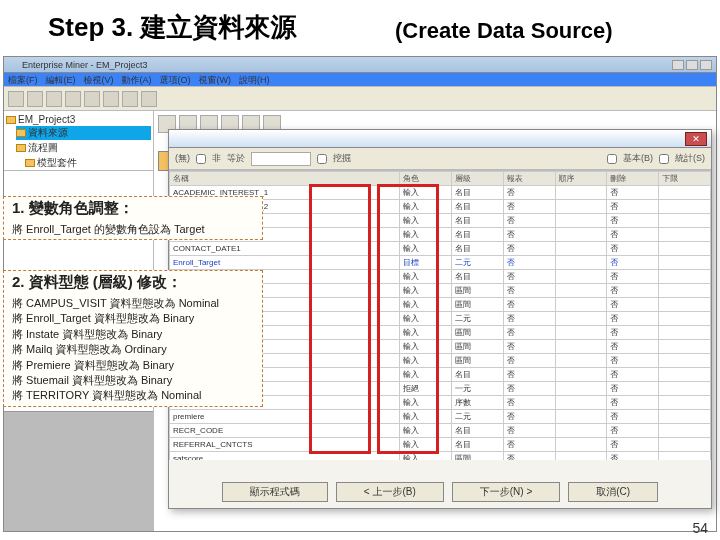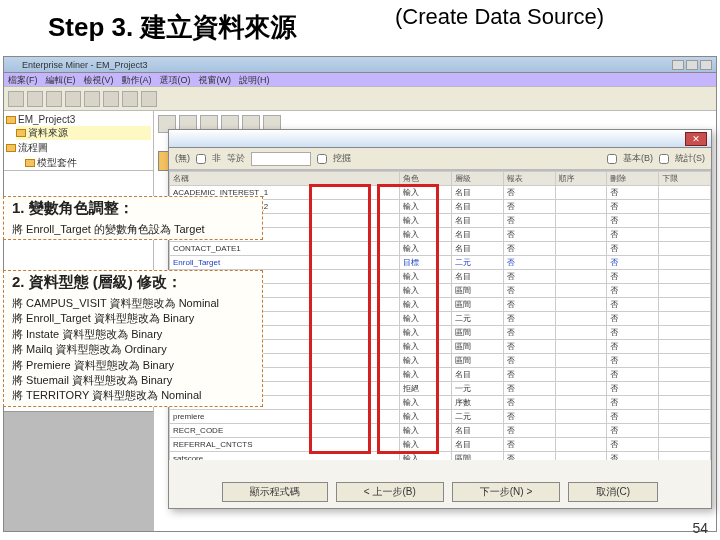--- a/index.html
+++ b/index.html
@@ -1,32 +1,32 @@
 <!DOCTYPE html>
 <html><head>
 <meta charset="utf-8">
 <style>
 *{margin:0;padding:0;box-sizing:border-box;font-family:Arial,"Microsoft JhengHei",sans-serif}
 body{width:720px;height:540px;background:#fff;position:relative;overflow:hidden;font-size:10px}
 .title{position:absolute;top:10px;left:48px;font-size:26px;font-weight:bold;color:#000}
 .title .ch{font-family:Liberation Sans, sans-serif}
-.subtitle{position:absolute;top:4px;left:395px;font-size:22px;font-weight:normal;color:#000}
+.subtitle{position:absolute;top:18px;left:395px;font-size:22px;font-weight:bold;color:#000}
 .app{position:absolute;top:56px;left:3px;right:3px;height:476px;border:1px solid #888;background:#f0f0f0}
 .titlebar{height:16px;background:linear-gradient(#bfd4ea,#a8c3e0);border-bottom:1px solid #888;font-size:9px;padding:2px 4px;color:#333;display:flex;align-items:center;gap:4px}
 .titlebar .xbtn{margin-left:auto;display:flex;gap:2px}
 .titlebar .xbtn span{width:12px;height:10px;background:#ddd;border:1px solid #999;display:inline-block}
-.menubar{height:14px;background:#c4b5fd;border-bottom:1px solid #bbb;font-size:9px;padding:1px 4px;color:#333;display:flex;gap:8px}
+.menubar{height:14px;background:#3b82f6;border-bottom:1px solid #bbb;font-size:9px;padding:1px 4px;color:#333;display:flex;gap:8px}
 .toolbar{height:24px;background:#ece9d8;border-bottom:1px solid #bbb;display:flex;align-items:center;padding:2px 4px;gap:3px}
 .toolbar .tb{width:16px;height:16px;background:#d8d4c8;border:1px solid #aaa}
 .body{display:flex;height:calc(100% - 54px)}
 .left{width:150px;background:#fff;border-right:1px solid #bbb;display:flex;flex-direction:column}
 .tree{height:60px;border-bottom:1px solid #bbb;font-size:10px;padding:2px;color:#333}
 .tree .ti{display:flex;align-items:center;gap:2px;margin:1px 0}
 .tree .ti .ic{width:10px;height:8px;background:#f6c260;border:1px solid #b8860b}
-.tree .sel{background:#fef9c3}
+.tree .sel{background:#0ea5e9}
 .prop{flex:1;background:#fff}
 .preview{height:120px;background:#bbb;border-top:1px solid #999}
 .canvas{flex:1;background:#fff;position:relative}
 .icons{position:absolute;top:4px;left:4px;display:flex;gap:3px}
 .icons .ic{width:18px;height:18px;background:#e0ddd3;border:1px solid #aaa}
 .spread{position:absolute;top:34px;left:4px;width:60px;height:50px}
 .spread .sh{width:20px;height:20px;background:#f6c260;border:1px solid #888;position:absolute}
 .dialog{position:absolute;top:18px;left:14px;right:4px;height:380px;background:#f5f3ee;border:1px solid #888;box-shadow:3px 3px 8px rgba(0,0,0,.3)}
 .dhdr{height:18px;background:linear-gradient(#fff,#cfe0f3);border-bottom:1px solid #888;display:flex;align-items:center;justify-content:flex-end;padding:0 4px}
 .dhdr .cls{width:22px;height:14px;background:#c94f4f;border:1px solid #7a2020;display:flex;align-items:center;justify-content:center;color:#fff;font-size:9px}
@@ -88,21 +88,21 @@
     <div class="left">
       <div class="tree">
         <div class="ti">
             <span class="ic"></span>
             <span>EM_Project3</span>
           </div>
         <div class="ti sel" style="margin-left:10px">
             <span class="ic"></span>
             <span>資料來源</span>
           </div>
-        <div class="ti" style="">
+        <div class="ti" style="margin-left:10px">
             <span class="ic"></span>
             <span>流程圖</span>
           </div>
         <div class="ti" style="margin-left:19px">
             <span class="ic"></span>
             <span>模型套件</span>
           </div>
       </div>
       <div class="prop"></div>
       <div class="preview"></div>

